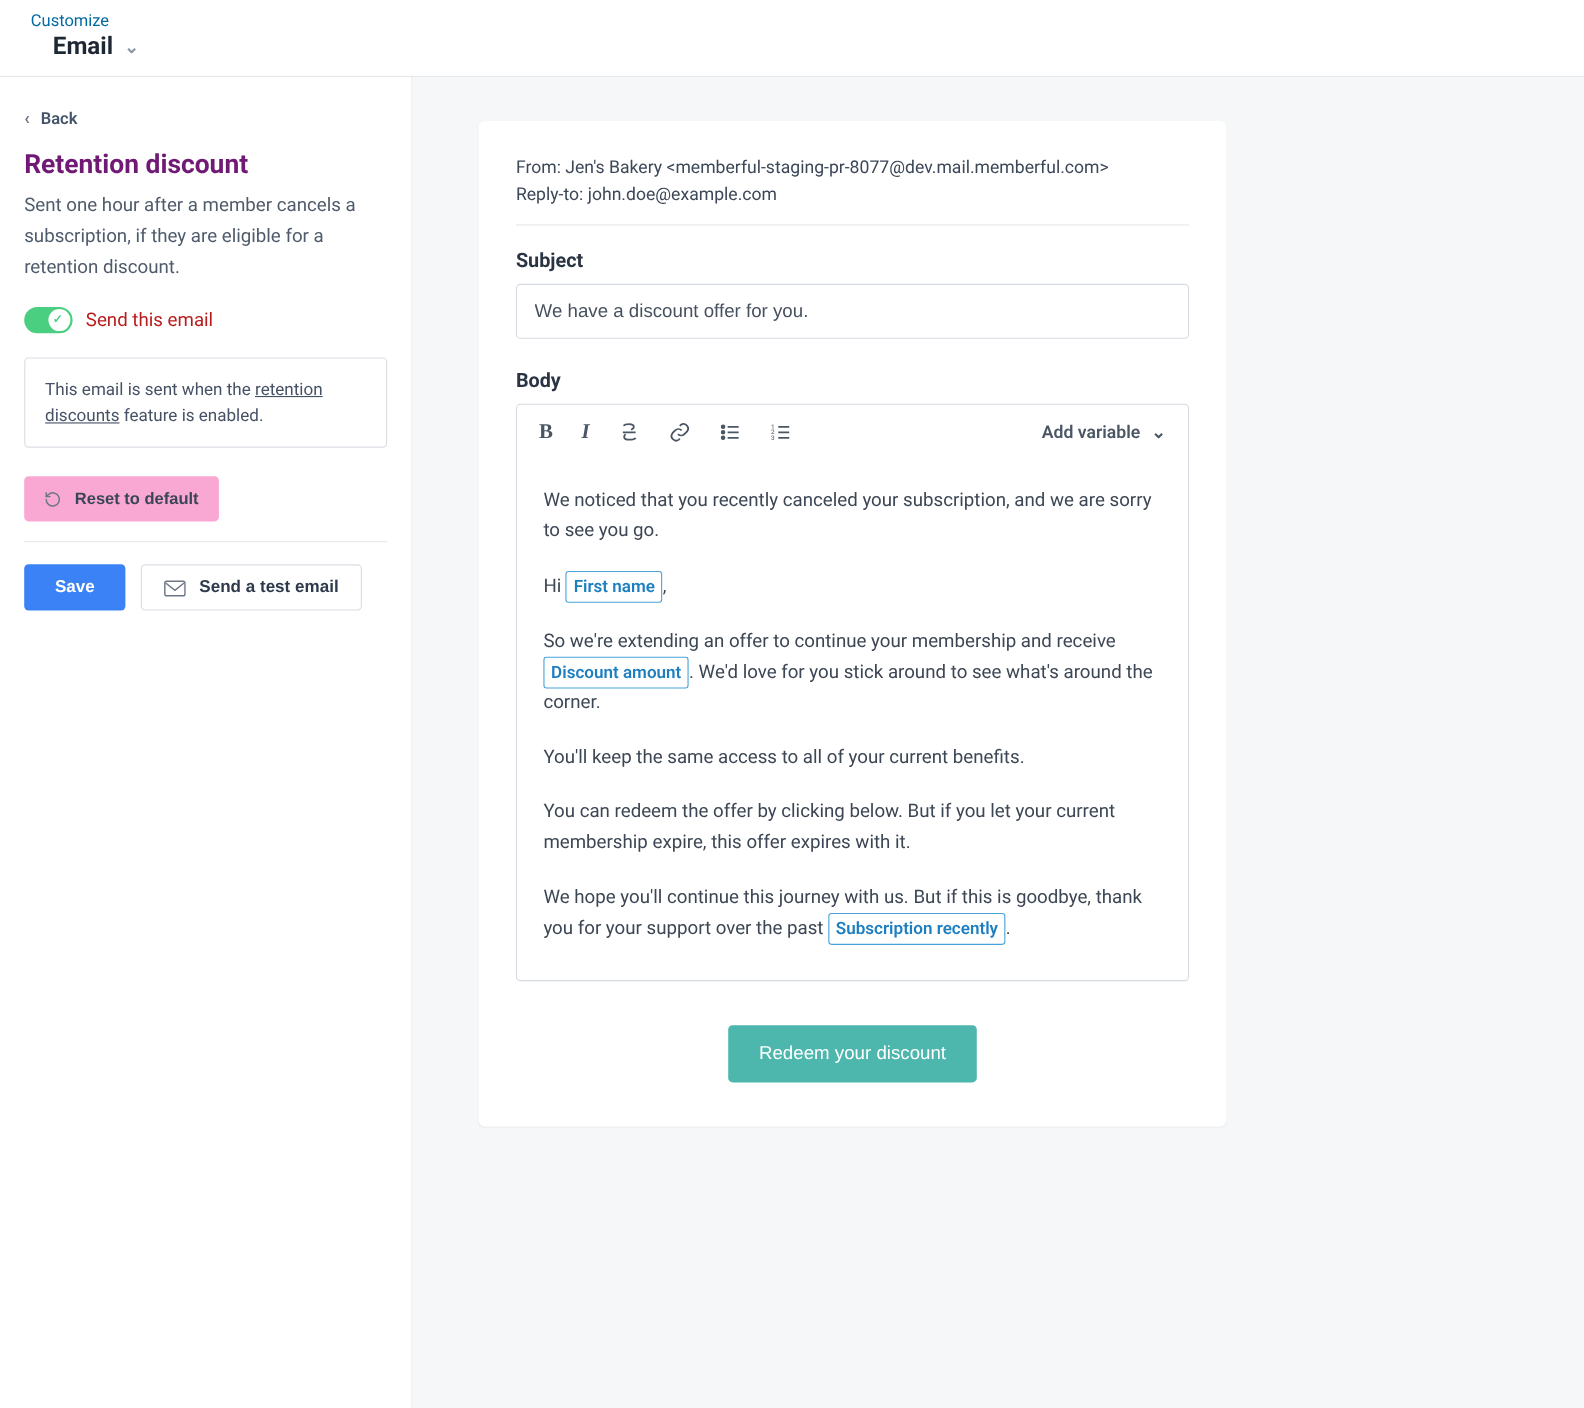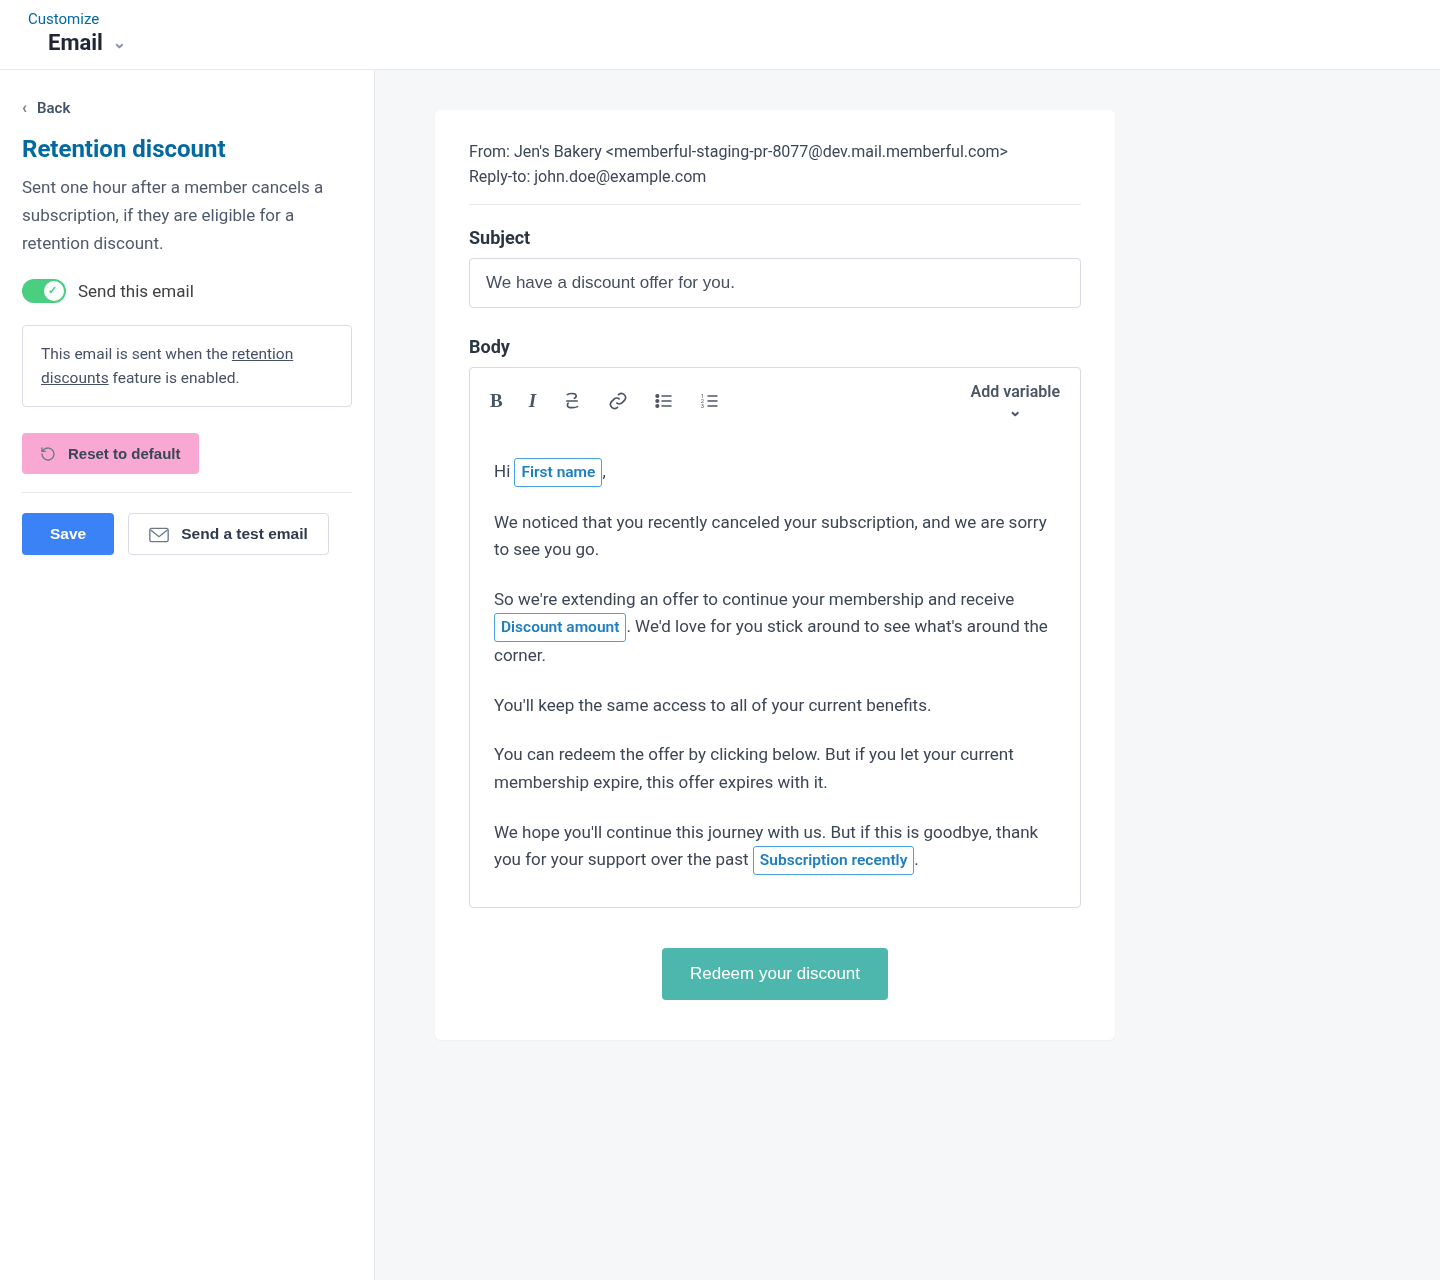--- a/index.html
+++ b/index.html
@@ -37,36 +37,36 @@
       flex: 1;
       background: #f6f7f8;
       padding: 40px 60px;
     }
 
     
     .back-row { display: flex; align-items: center; gap: 10px; color:#44546a; cursor: pointer; margin-bottom: 18px; }
     .back-row .chev { font-weight: 700; color:#6b7688; }
     .back-row .lbl { font-weight: 600; font-size: 15px; }
 
-    .side h1 { font-size: 24px; font-weight: 700; color:#0369a1; margin-bottom: 10px; }
+    .side h1 { font-size: 24px; font-weight: 700; color:#701a75; margin-bottom: 10px; }
     .side .desc { font-size: 17px; line-height: 1.65; color:#4f5b6b; margin-bottom: 22px; }
 
     .toggle-row { display: flex; align-items: center; gap: 12px; margin-bottom: 22px; }
     .toggle {
       width: 44px; height: 24px; border-radius: 999px; background:#4ace80; position: relative; cursor: pointer;
     }
     .toggle::after{
       content:""; position:absolute; right:2px; top:2px; width:20px; height:20px; background:#fff; border-radius:50%;
       display:flex; align-items:center; justify-content:center;
     }
     .toggle-check{
       position:absolute; right:6px; top:5px; width:12px; height:12px; color:#4ace80; z-index:2;
       font-size:11px; font-weight:900;
     }
-    .toggle-label { color:#404040; font-size:17px; }
+    .toggle-label { color:#b91c1c; font-size:17px; }
 
     .infobox {
       border:1px solid #d9dde3; border-radius:4px; padding:16px 18px;
       font-size:15.5px; color:#465165; line-height:1.55; margin-bottom:26px;
     }
     .infobox .ul { text-decoration: underline; }
 
     .reset-btn {
       display:flex; align-items:center; gap:12px;
       background:#f9a8d4; border:0; border-radius:4px;
@@ -108,21 +108,21 @@
     }
     .toolbar {
       display:flex; align-items:center; padding:14px 20px; gap:26px;
       color:#4b5665;
     }
     .toolbar .spacer { flex:1; }
     .tb-btn { cursor:pointer; display:flex; align-items:center; color:#4b5665; }
     .tb-btn svg { width:20px; height:20px; stroke:#4b5665; fill:none; stroke-width:2; }
     .tb-bold { font-weight:900; font-size:19px; font-family:Georgia,serif; }
     .tb-italic { font-style:italic; font-weight:700; font-size:19px; font-family:Georgia,serif; }
-    .add-var { display:flex; align-items:center; font-weight:600; cursor:pointer;flex-direction:column; }
+    .add-var { display:flex; align-items:center; gap:10px; font-weight:600; cursor:pointer; }
     .add-var .chev { font-weight:800; }
 
     .body-area {
       padding:24px 24px 10px; font-size:17px; color:#3c4654; line-height:1.62;
     }
     .body-area p { margin-bottom:22px; }
     .chip {
       display:inline-block; border:1px solid #49a3da; color:#1d7fc0; font-weight:600;
       border-radius:3px; padding:1px 6px; font-size:15.5px; vertical-align:baseline;
     }
@@ -246,24 +246,24 @@
               </svg>
           </span>
           <span class="spacer"></span>
           <span class="add-var">
             <span>Add variable</span>
             <span class="chev">⌄</span>
           </span>
         </div>
 
         <div class="body-area">
+          <p>We noticed that you recently canceled your subscription, and we are sorry to see you go.</p>
           <p>
             <span>Hi </span><span class="chip">First name</span><span>,</span>
           </p>
-          <p>We noticed that you recently canceled your subscription, and we are sorry to see you go.</p>
           <p>
             <span>So we're extending an offer to continue your membership and receive </span><span class="chip">Discount amount</span><span>. We'd love for you stick around to see what's around the corner.</span>
           </p>
           <p>You'll keep the same access to all of your current benefits.</p>
           <p>You can redeem the offer by clicking below. But if you let your current membership expire, this offer expires with it.</p>
           <p>
             <span>We hope you'll continue this journey with us. But if this is goodbye, thank you for your support over the past </span><span class="chip">Subscription recently</span><span>.</span>
           </p>
         </div>
       </div>

